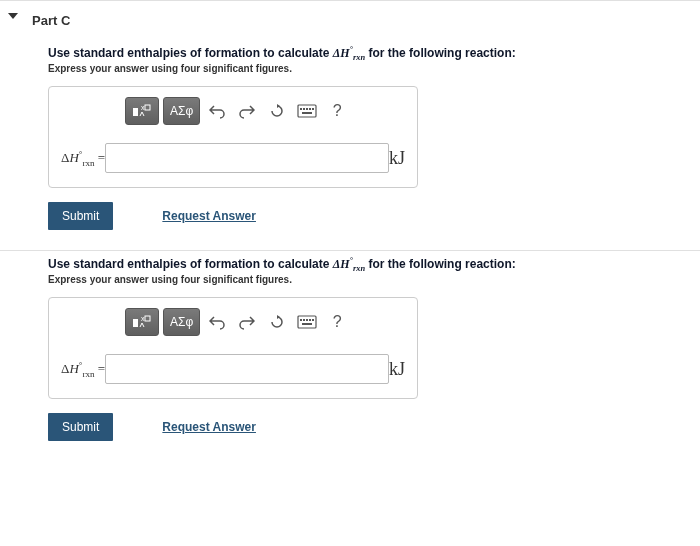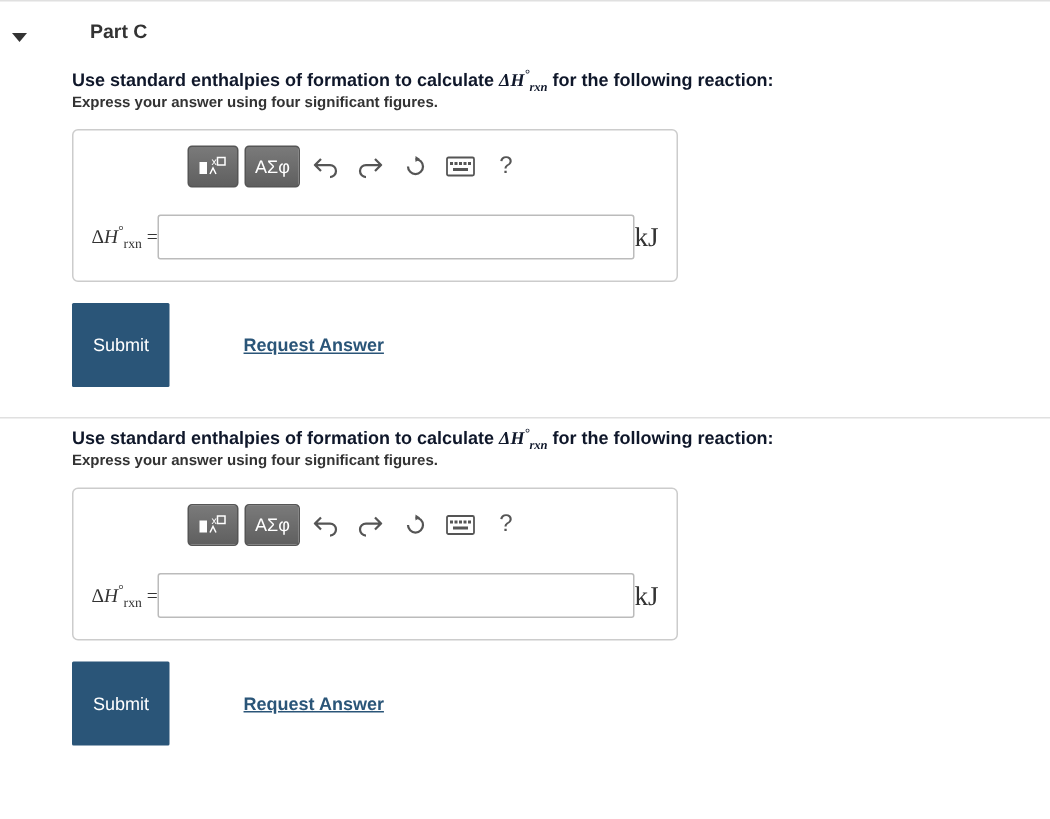--- a/index.html
+++ b/index.html
@@ -9,24 +9,23 @@
       color: #333;
       background: #fff;
       width: 700px;
     }
     .part-section {
       border-top: 1px solid #e0e0e0;
       padding: 0;
     }
     .part-header {
       display: flex;
-      align-items: flex-end;
+      align-items: flex-start;
       padding: 12px 20px 12px 8px;
       cursor: pointer;
-      gap: 28px;
     }
     .caret {
       width: 0; height: 0;
       border-left: 5px solid transparent;
       border-right: 5px solid transparent;
       border-top: 6px solid #333;
       margin-right: 14px;
     }
     .part-title {
       font-weight: bold;
@@ -52,21 +51,21 @@
       font-style: italic;
     }
     .bold-instruction {
       font-weight: bold;
       font-size: 10px;
       margin-bottom: 12px;
     }
     .answer-box {
       border: 1px solid #ccc;
       border-radius: 4px;
-      width: 404px;
+      width: 370px;
       padding: 0;
       margin-bottom: 14px;
       background: #fff;
     }
     .toolbar-row {
       display: flex;
       align-items: center;
       padding: 10px 12px 8px 12px;
       gap: 4px;
     }
@@ -123,21 +122,21 @@
     }
     .action-row {
       display: flex;
       align-items: center;
       gap: 14px;
     }
     .submit-btn {
       background: #2a5578;
       color: #fff;
       border: none;
-      padding: 21px 14px;
+      padding: 7px 14px;
       font-size: 12px;
       cursor: pointer;
       border-radius: 1px;
     }
     .request-link {
       color: #2a5578;
       font-size: 12px;
       font-weight: bold;
       text-decoration: underline;
       cursor: pointer;

